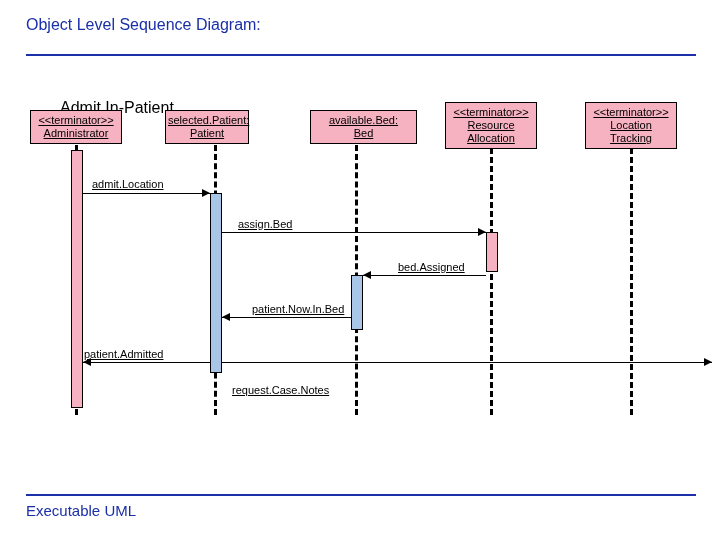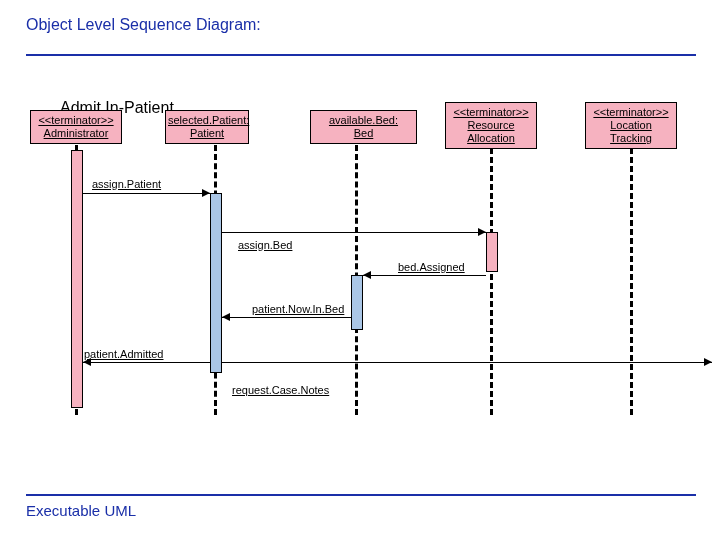--- a/index.html
+++ b/index.html
@@ -133,25 +133,25 @@
 <div class="lifeline" style="left:490px; top:148px; height:267px;"></div>
 <div class="lifeline" style="left:630px; top:148px; height:267px;"></div>
 
 <div class="act pink" style="left:71px; top:150px; width:12px; height:258px;"></div>
 <div class="act blue" style="left:210px; top:193px; width:12px; height:180px;"></div>
 <div class="act blue" style="left:351px; top:275px; width:12px; height:55px;"></div>
 <div class="act pink" style="left:486px; top:232px; width:12px; height:40px;"></div>
 
 <div class="msg" style="left:83px; top:193px; width:127px;"></div>
 <div class="arrowR" style="left:202px; top:189px;"></div>
-<div class="msglabel" style="left:92px; top:178px;">assign.Patient</div>
+<div class="msglabel" style="left:92px; top:178px;">admit.Location</div>
 
 <div class="msg" style="left:222px; top:232px; width:264px;"></div>
 <div class="arrowR" style="left:478px; top:228px;"></div>
-<div class="msglabel" style="left:238px; top:218px;margin-top:21px;">assign.Bed</div>
+<div class="msglabel" style="left:238px; top:218px;">assign.Bed</div>
 
 <div class="msg" style="left:363px; top:275px; width:123px;"></div>
 <div class="arrowL" style="left:363px; top:271px;"></div>
 <div class="msglabel" style="left:398px; top:261px;">bed.Assigned</div>
 
 <div class="msg" style="left:222px; top:317px; width:129px;"></div>
 <div class="arrowL" style="left:222px; top:313px;"></div>
 <div class="msglabel" style="left:252px; top:303px;">patient.Now.In.Bed</div>
 
 <div class="msg" style="left:83px; top:362px; width:127px;"></div>

